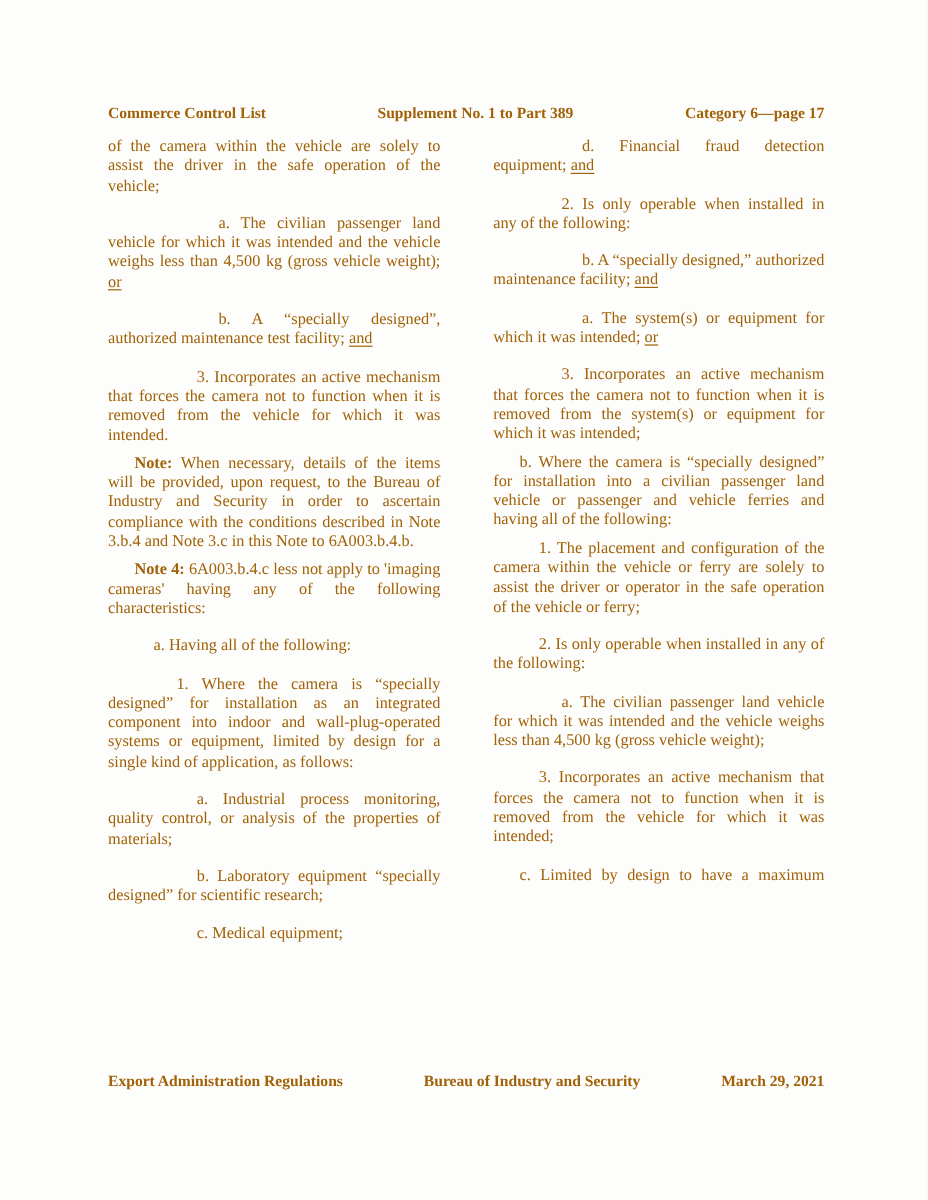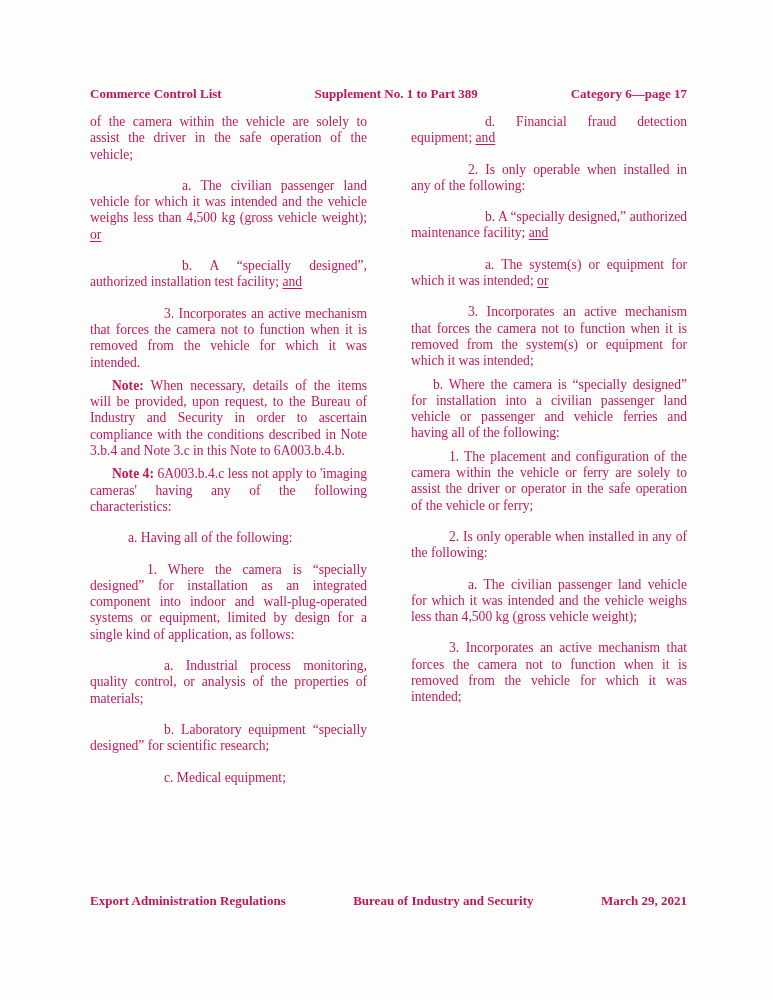--- a/index.html
+++ b/index.html
@@ -54,53 +54,54 @@
   .ind-3 { text-indent: 57px; }
   .ind-4 { text-indent: 74px; }
   .ind-5 { text-indent: 92px; }
   .jfull { text-align-last: justify; }
   .b { font-weight: bold; }
   .u { text-decoration: underline; text-underline-offset: 2px; }
 </style>
 </head>
 <body>
 
-<div class="page" style="background: rgb(253, 253, 252); color: #be185d;">
+<div class="page" style="background: rgb(253, 253, 252); color: #a16207;">
 
   <div class="running-head">
     <span>Commerce Control List</span>
     <span>Supplement No. 1 to Part 389</span>
     <span>Category 6—page 17</span>
   </div>
 
   <div class="doc-body">
     <div class="col left">
         <p class="para ind-0"><span>of the camera within the vehicle are solely to assist the driver in the safe operation of the vehicle;</span></p>
         <p class="para ind-5"><span>a. The civilian passenger land vehicle for which it was intended and the vehicle weighs less than 4,500 kg (gross vehicle weight); </span><span class="u">or</span></p>
-        <p class="para ind-5"><span>b. A “specially designed”, authorized installation test facility; </span><span class="u">and</span></p>
+        <p class="para ind-5"><span>b. A “specially designed”, authorized maintenance test facility; </span><span class="u">and</span></p>
         <p class="para ind-4"><span>3. Incorporates an active mechanism that forces the camera not to function when it is removed from the vehicle for which it was intended.</span></p>
         <p class="para ind-1 sp-t"><span class="b">Note:</span><span> When necessary, details of the items will be provided, upon request, to the Bureau of Industry and Security in order to ascertain compliance with the conditions described in Note 3.b.4 and Note 3.c in this Note to 6A003.b.4.b.</span></p>
         <p class="para ind-1 sp-t"><span class="b">Note 4:</span><span> 6A003.b.4.c less not apply to 'imaging cameras' having any of the following characteristics:</span></p>
         <p class="para ind-2"><span>a. Having all of the following:</span></p>
         <p class="para ind-3"><span>1. Where the camera is “specially designed” for installation as an integrated component into indoor and wall-plug-operated systems or equipment, limited by design for a single kind of application, as follows:</span></p>
         <p class="para ind-4"><span>a. Industrial process monitoring, quality control, or analysis of the properties of materials;</span></p>
         <p class="para ind-4"><span>b. Laboratory equipment “specially designed” for scientific research;</span></p>
         <p class="para ind-4"><span>c. Medical equipment;</span></p>
       </div>
     <div class="col right">
         <p class="para ind-4"><span>d. Financial fraud detection equipment; </span><span class="u">and</span></p>
         <p class="para ind-3"><span>2. Is only operable when installed in any of the following:</span></p>
         <p class="para ind-4"><span>b. A “specially designed,” authorized maintenance facility; </span><span class="u">and</span></p>
         <p class="para ind-4"><span>a. The system(s) or equipment for which it was intended; </span><span class="u">or</span></p>
         <p class="para ind-3"><span>3. Incorporates an active mechanism that forces the camera not to function when it is removed from the system(s) or equipment for which it was intended;</span></p>
         <p class="para ind-1 sp-t"><span>b. Where the camera is “specially designed” for installation into a civilian passenger land vehicle or passenger and vehicle ferries and having all of the following:</span></p>
         <p class="para ind-2 sp-t"><span>1. The placement and configuration of the camera within the vehicle or ferry are solely to assist the driver or operator in the safe operation of the vehicle or ferry;</span></p>
         <p class="para ind-2"><span>2. Is only operable when installed in any of the following:</span></p>
         <p class="para ind-3"><span>a. The civilian passenger land vehicle for which it was intended and the vehicle weighs less than 4,500 kg (gross vehicle weight);</span></p>
         <p class="para ind-2"><span>3. Incorporates an active mechanism that forces the camera not to function when it is removed from the vehicle for which it was intended;</span></p>
+        <p class="para ind-1 jfull"><span>c. Limited by design to have a maximum</span></p>
       </div>
   </div>
 
   <div class="running-foot">
     <span>Export Administration Regulations</span>
     <span>Bureau of Industry and Security</span>
     <span>March 29, 2021</span>
   </div>
 
 </div>

